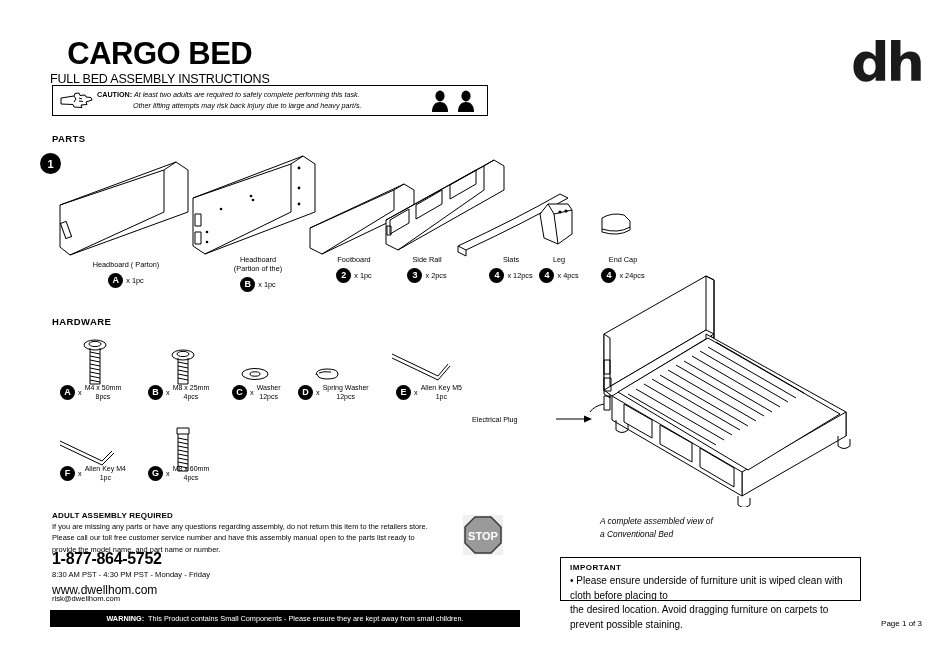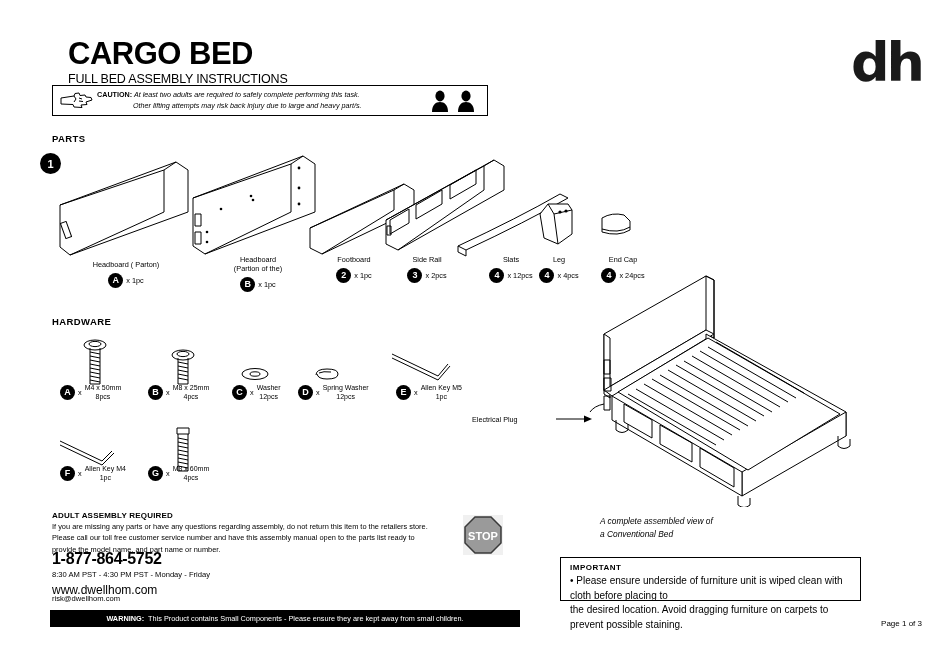--- a/index.html
+++ b/index.html
@@ -6,21 +6,21 @@
   html, body {
     width: 950px; height: 655px;
     background: #ffffff;
     font-family: "Liberation Sans", sans-serif;
     color: #000;
     overflow: hidden;
   }
   #page { position: relative; width: 950px; height: 655px; }
 
   
-  #title-block { position: absolute; left: 68px; top: 38px; }
+  #title-block { position: absolute; left: 50px; top: 38px; text-align: center; }
   #doc-title {
     font-size: 31px; font-weight: bold; letter-spacing: -0.5px; line-height: 1;
   }
   #doc-subtitle {
     font-size: 12.5px; letter-spacing: -0.2px; margin-top: 3px;
   }
   #logo {
     position: absolute; right: 28px; top: 36px;
     font-size: 54px; font-weight: bold; line-height: 1;
     letter-spacing: -3px; color: #1a1a1a;

